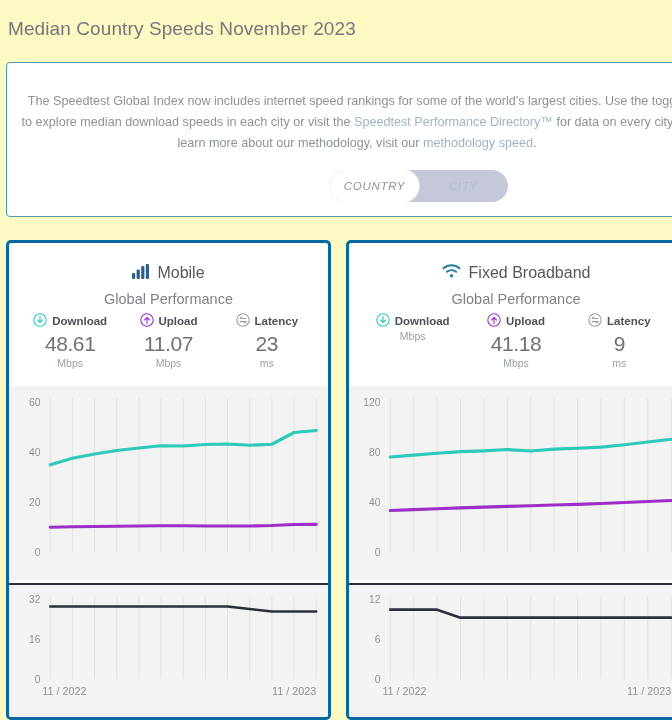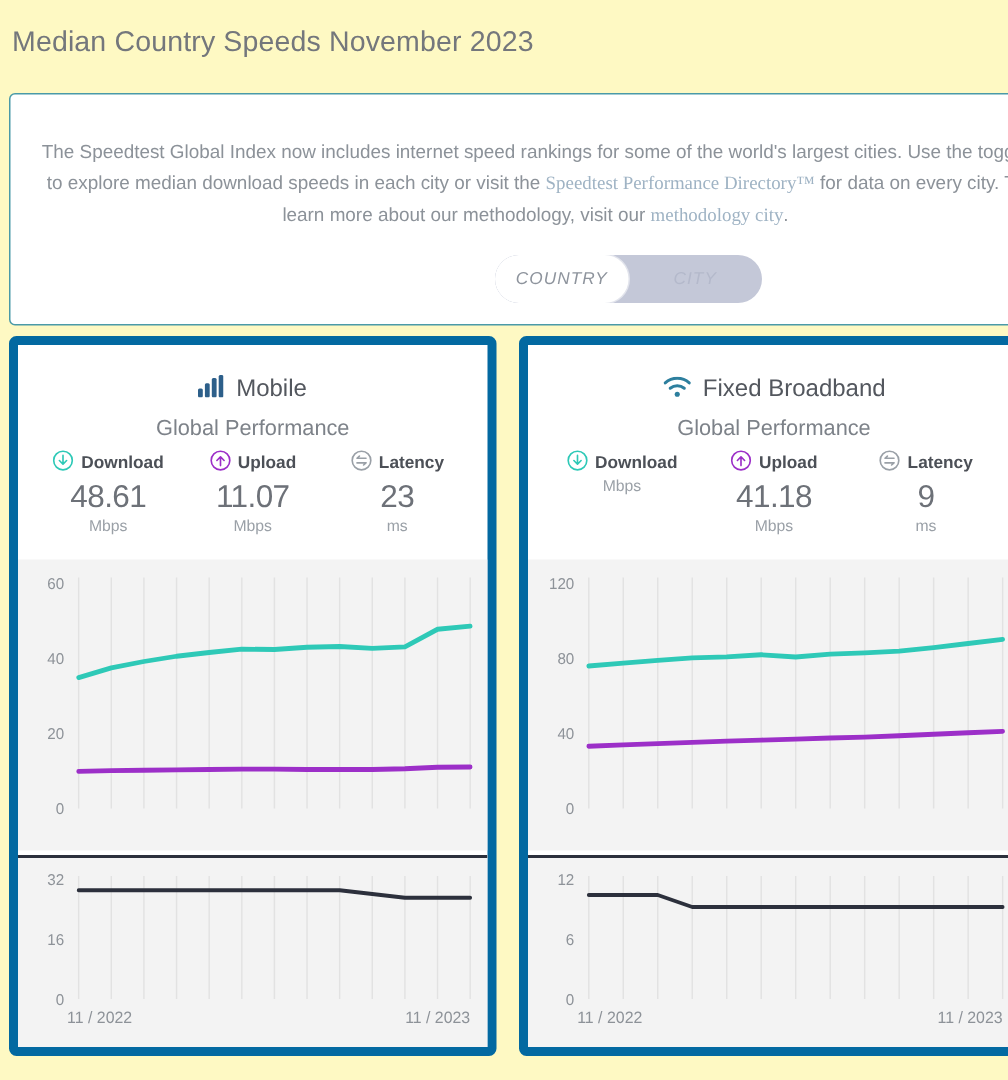--- a/index.html
+++ b/index.html
@@ -52,21 +52,20 @@
     text-align: center;
     font-size: 12.6px;
     line-height: 21px;
     color: #8c9299;
     padding: 0 14px;
   }
 
   .info-text a {
     color: #9fb3c4;
     text-decoration: none;
-    font-family: Liberation Serif, serif;
   }
 
   
   .toggle {
     position: absolute;
     left: 330px;
     top: 170px;
     width: 178px;
     height: 32px;
     border-radius: 16px;
@@ -92,25 +91,25 @@
   .toggle-opt.active {
     background: #ffffff;
     border-radius: 16px;
     color: #8e949d;
     box-shadow: 0 0 0 1px #e2e4ec;
   }
 
   
   .card {
     position: absolute;
-    top: 224px;
+    top: 240px;
     width: 325px;
     height: 480px;
     background: #ffffff;
-    border: 6px solid #0369a1;
+    border: 3px solid #0369a1;
     border-radius: 5px;
     overflow: hidden;
   }
   .card.left  { left: 6px; }
   .card.right { left: 346px; width: 340px; }
 
   .card-header {
     display: flex;
     align-items: center;
     justify-content: center;
@@ -192,21 +191,21 @@
 </style>
 </head>
 <body>
 
 <div class="page">
 
   <div class="page-title">Median Country Speeds November 2023</div>
 
   <div class="info-box">
     <div class="info-text">
-      <span>The Speedtest Global Index now includes internet speed rankings for some of the world's largest cities. Use the toggle to explore median download speeds in each city or visit the </span><a href="#">Speedtest Performance Directory™</a><span> for data on every city. To learn more about our methodology, visit our </span><a href="#">methodology city</a><span>.</span>
+      <span>The Speedtest Global Index now includes internet speed rankings for some of the world's largest cities. Use the toggle to explore median download speeds in each city or visit the </span><a href="#">Speedtest Performance Directory™</a><span> for data on every city. To learn more about our methodology, visit our </span><a href="#">methodology speed</a><span>.</span>
     </div>
   </div>
 
   <div class="toggle">
     <div class="toggle-opt active">COUNTRY</div>
     <div class="toggle-opt">CITY</div>
   </div>
 
   <div class="card left">
 

